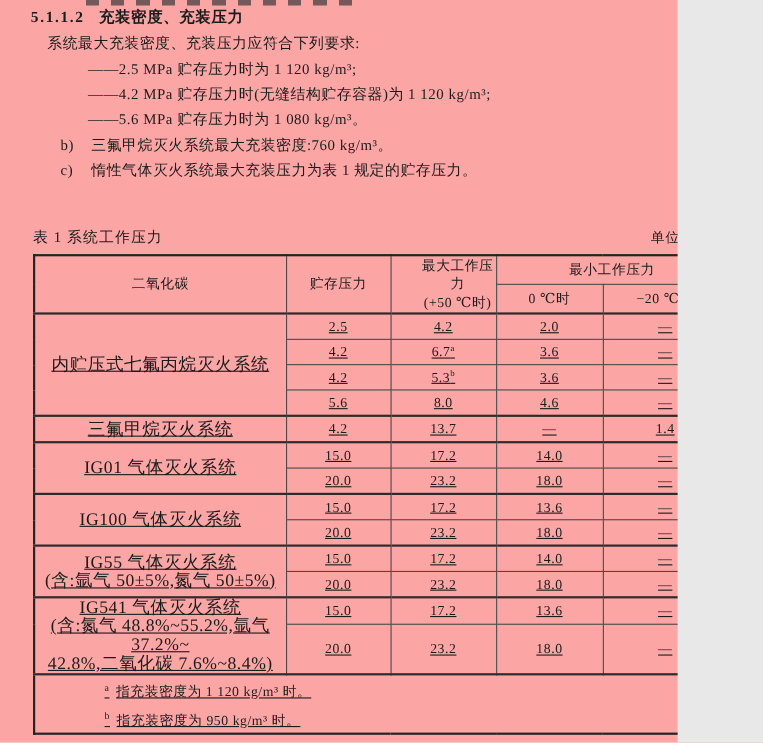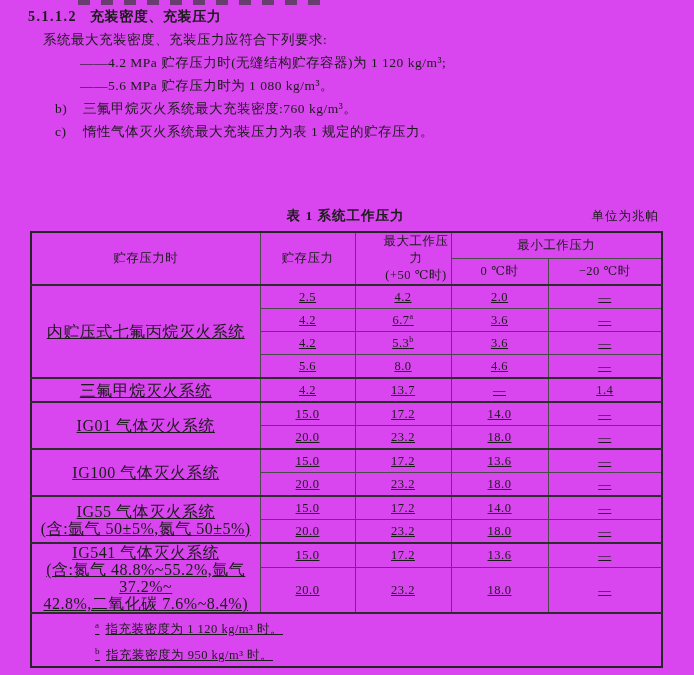--- a/index.html
+++ b/index.html
@@ -1,38 +1,38 @@
 <!DOCTYPE html>
 <html><head>
 <meta charset="utf-8">
 <style>
   html,body{margin:0;padding:0;background:#e8e8e8;}
   .page{
-    position:relative;width:694px;height:675px;background:#d946ef;
+    position:relative;width:616px;height:675px;background:#fca5a5;
     font-family:"Liberation Serif","DejaVu Serif",serif;color:#1b1b1b;
     overflow:hidden;
   }
   
   .cut-fragment{
     position:absolute;top:0;left:78px;width:252px;height:5px;
     background:repeating-linear-gradient(90deg,#3a3a3a 0 12px,transparent 12px 23px);
     opacity:.7;filter:blur(.4px);
   }
   .content{
     position:absolute;left:28px;top:5px;right:14px;
     font-size:13.5px;line-height:23px;letter-spacing:.5px;
   }
   .heading{font-weight:bold;font-size:14px;letter-spacing:.6px;}
   .heading .num{margin-right:13px;letter-spacing:1.5px;}
   .intro{padding-left:15px;}
   .item-line{padding-left:27px;}
   .item-line .marker{display:inline-block;width:28px;}
   .sub-line{padding-left:52px;}
   .caption-row{position:absolute;left:30px;top:204px;width:631px;height:24px;line-height:24px;}
-  .caption{display:block;text-align:center;font-weight:bold;font-size:13.5px;letter-spacing:1px;}
+  .caption{display:block;text-align:left;font-weight:normal;font-size:13.5px;letter-spacing:1px;}
   .unit{position:absolute;right:2px;top:0;font-size:12.5px;letter-spacing:1px;}
   table.ptable{
     position:absolute;left:30px;top:231px;width:631px;
     border-collapse:collapse;table-layout:fixed;
     font-size:12.5px;letter-spacing:.5px;
   }
   .ptable th,.ptable td{
     border:1px solid #4a4a4a;text-align:center;vertical-align:middle;
     font-weight:normal;padding:0 2px;
   }
@@ -56,20 +56,21 @@
 <div class="page">
 
   <div class="cut-fragment"></div>
 
   <div class="content">
     <div class="heading">
       <span class="num">5.1.1.2</span><span>充装密度、充装压力</span>
     </div>
     <div class="intro">系统最大充装密度、充装压力应符合下列要求:</div>
     <div id="items">
+        <div class="sub-line">——2.5 MPa 贮存压力时为 1 120 kg/m³;</div>
         <div class="sub-line">——4.2 MPa 贮存压力时(无缝结构贮存容器)为 1 120 kg/m³;</div>
         <div class="sub-line">——5.6 MPa 贮存压力时为 1 080 kg/m³。</div>
         <div class="item-line"><span class="marker">b)</span><span>三氟甲烷灭火系统最大充装密度:760 kg/m³。</span></div>
         <div class="item-line"><span class="marker">c)</span><span>惰性气体灭火系统最大充装压力为表 1 规定的贮存压力。</span></div>
       </div>
   </div>
 
   <div class="caption-row">
     <span class="caption">表 1  系统工作压力</span>
     <span class="unit">单位为兆帕</span>
@@ -78,21 +79,21 @@
   <table class="ptable">
     <colgroup>
       <col style="width:229px">
         <col style="width:95px">
         <col style="width:96px">
         <col style="width:97px">
         <col style="width:114px">
     </colgroup>
     <thead>
       <tr>
-        <th rowspan="2">贮存压力时</th>
+        <th rowspan="2">二氧化碳</th>
         <th rowspan="2">贮存压力</th>
         <th rowspan="2">
           <div class="hdr-line">最大工作压力</div>
           <div class="hdr-line">(+50 ℃时)</div>
         </th>
         <th colspan="2">最小工作压力</th>
       </tr>
       <tr>
         <th>0 ℃时</th>
         <th>−20 ℃时</th>

